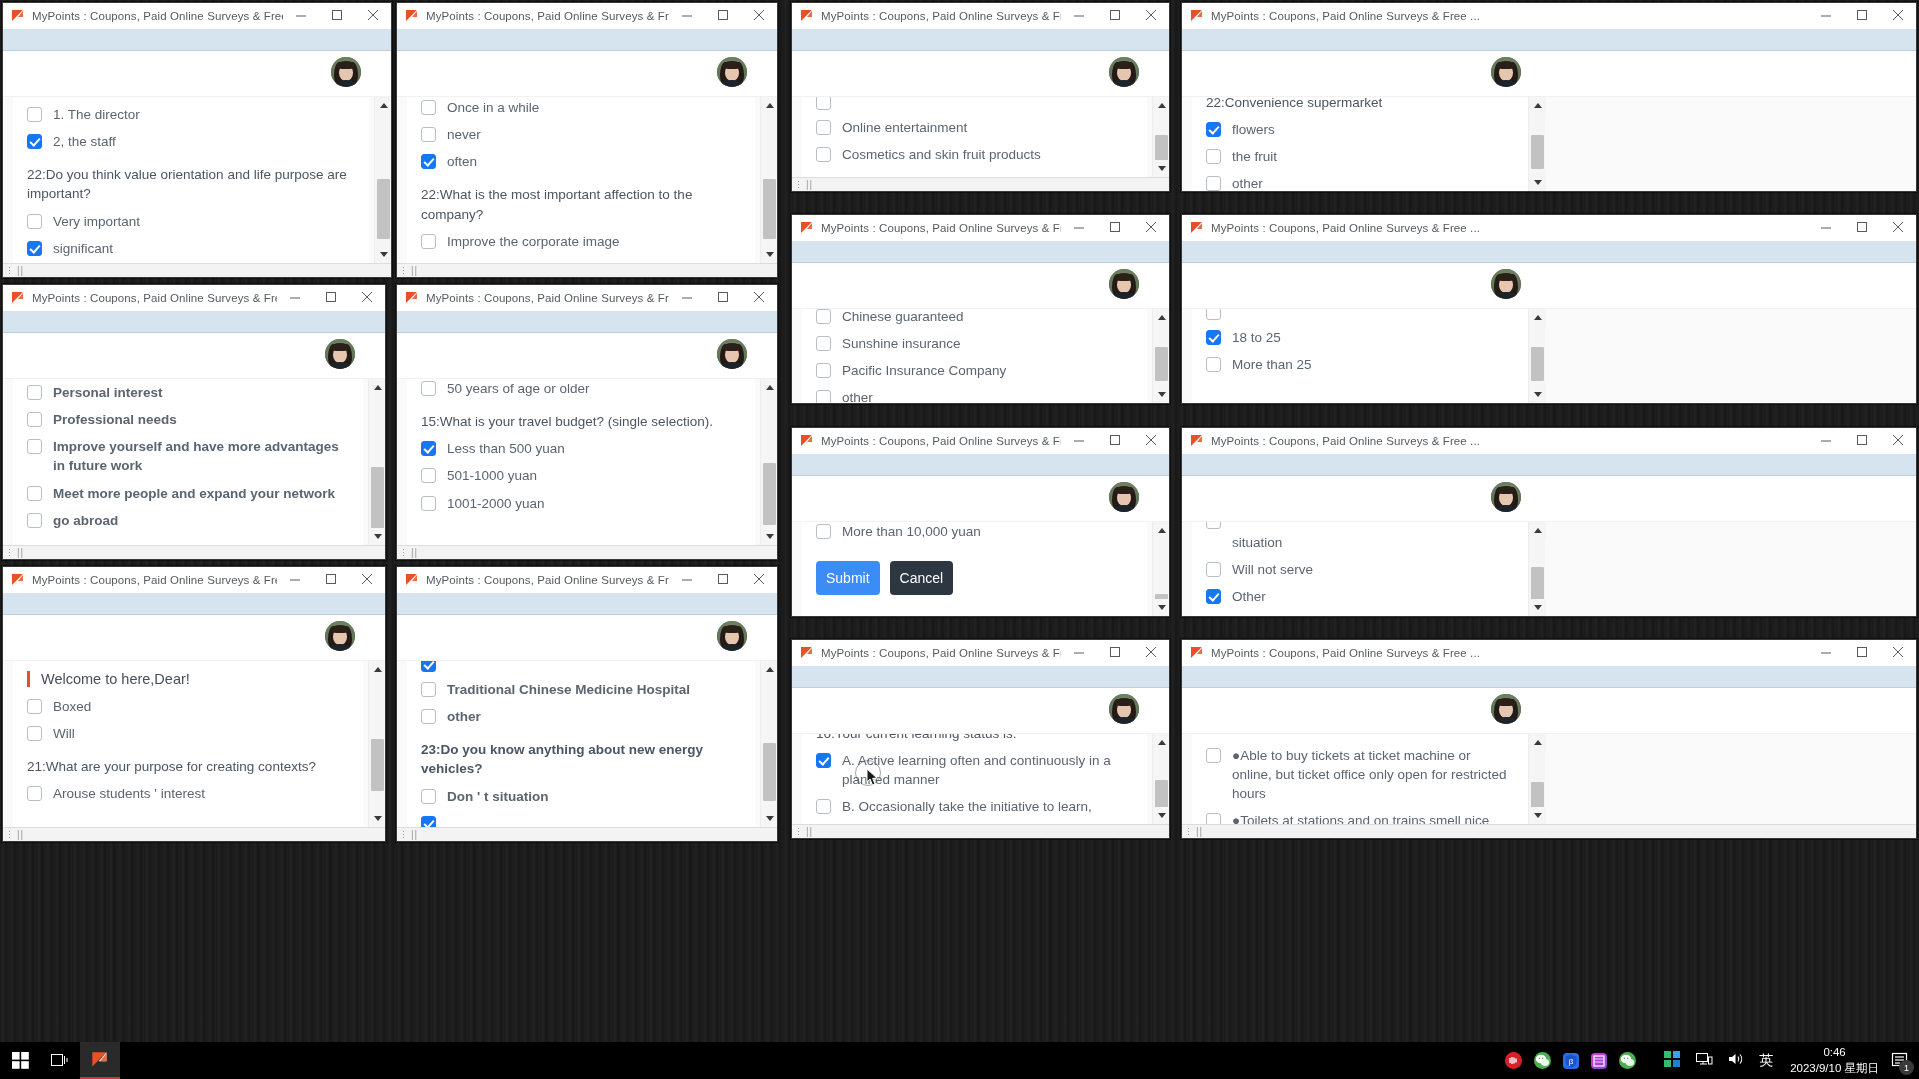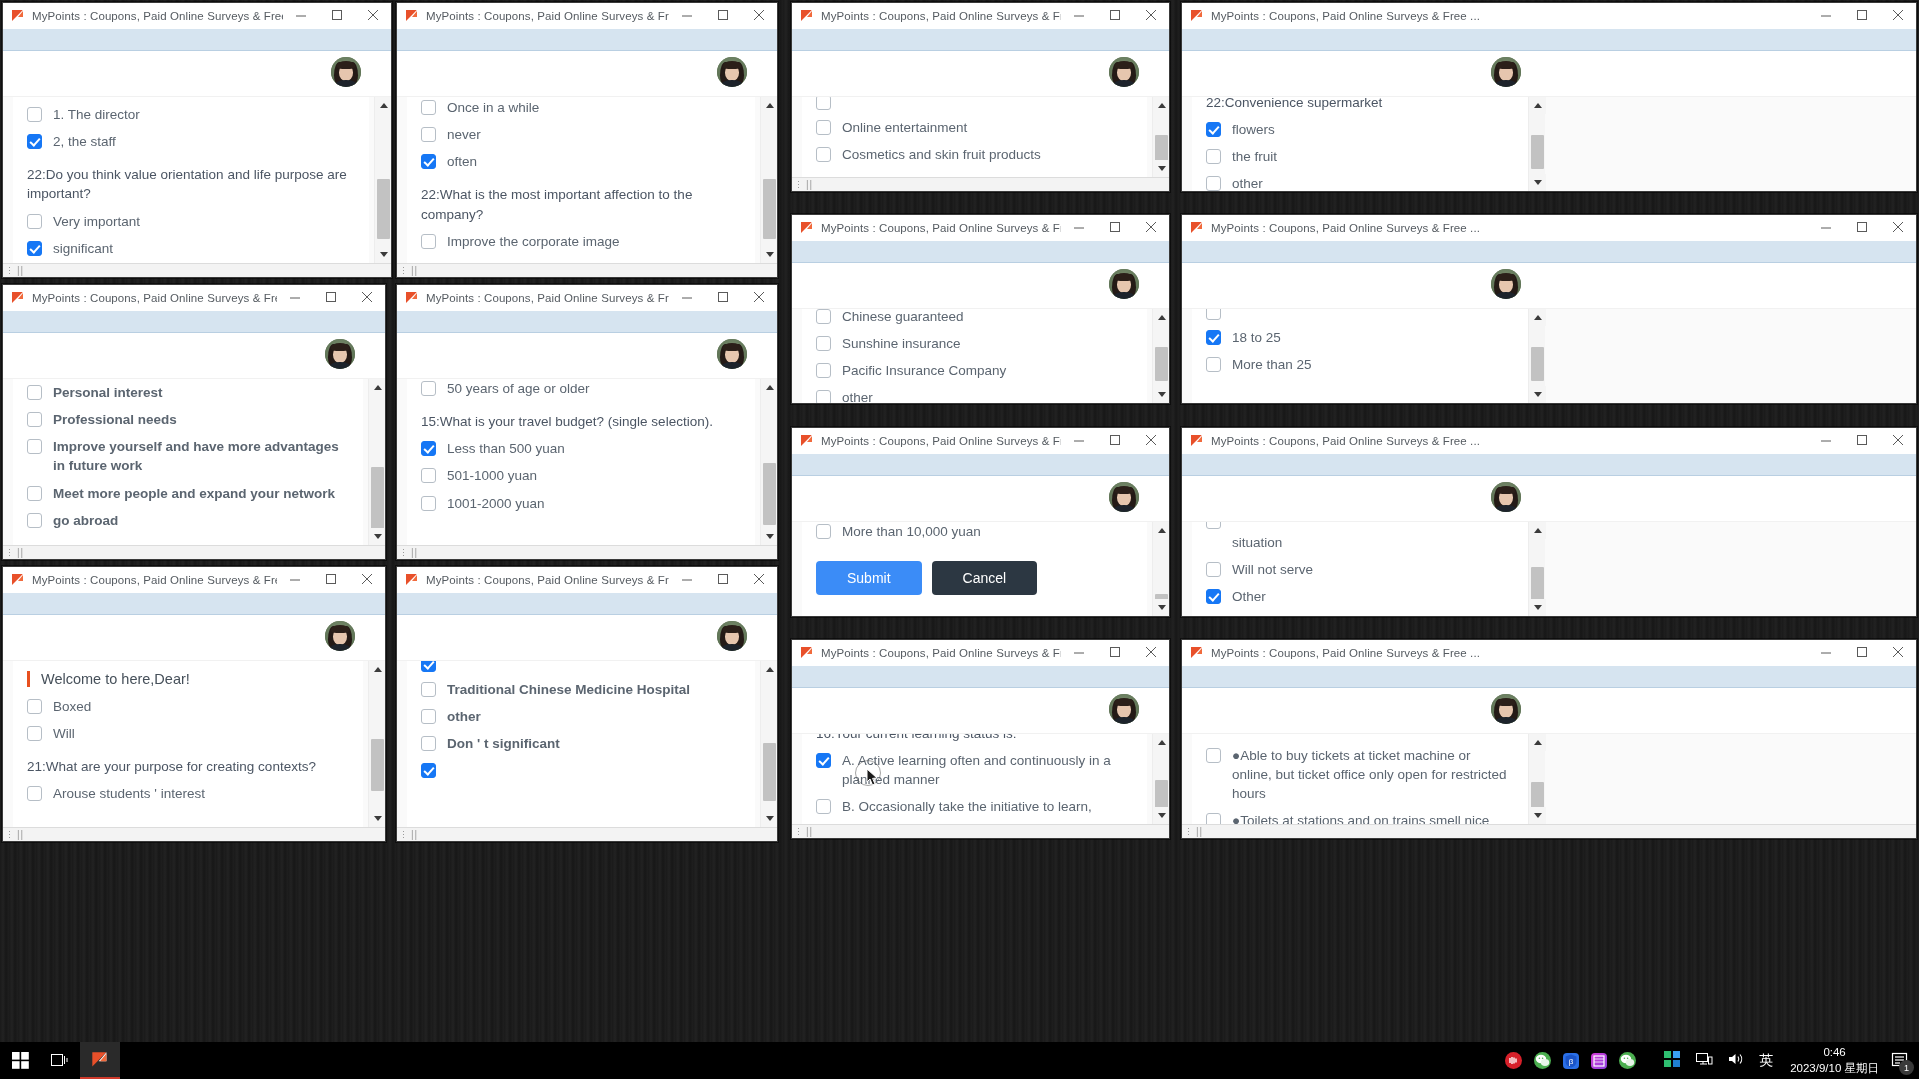--- a/index.html
+++ b/index.html
@@ -142,21 +142,21 @@
   .welcome {
     font-size: 14.5px;
     color: #46505a;
     border-left: 3px solid #e8501f;
     padding-left: 11px;
     margin: 12px 0 10px 0;
   }
   .btnrow { margin: 20px 0 10px 0; display:flex; gap: 10px; }
   .btn {
     font-size: 14px;
-    padding: 9px 31px;
+    padding: 9px 10px;
     border-radius: 4px;
     color: #fff;
     border: none;
     font-family: "Liberation Sans", sans-serif;
   }
   .btn.primary { background: #3b8cf7; }
   .btn.dark { background: #2c3742; }
 
   
   .sb {
@@ -1096,23 +1096,24 @@
             <span></span>
           </div>
         <div class="opt">
             <span class="cb"></span>
             <span>Traditional Chinese Medicine Hospital</span>
           </div>
         <div class="opt">
             <span class="cb"></span>
             <span>other</span>
           </div>
-        <div class="opt">
-            <span class="cb"></span>
-            <span>Don ' t significant</span>
+        <div class="q">23:Do you know anything about new energy vehicles?</div>
+        <div class="opt">
+            <span class="cb"></span>
+            <span>Don ' t situation</span>
           </div>
         <div class="opt">
             <span class="cb on"></span>
             <span></span>
           </div>
       </div>
       <div class="sb">
         <span class="arrow up">
             <i></i>
           </span>

